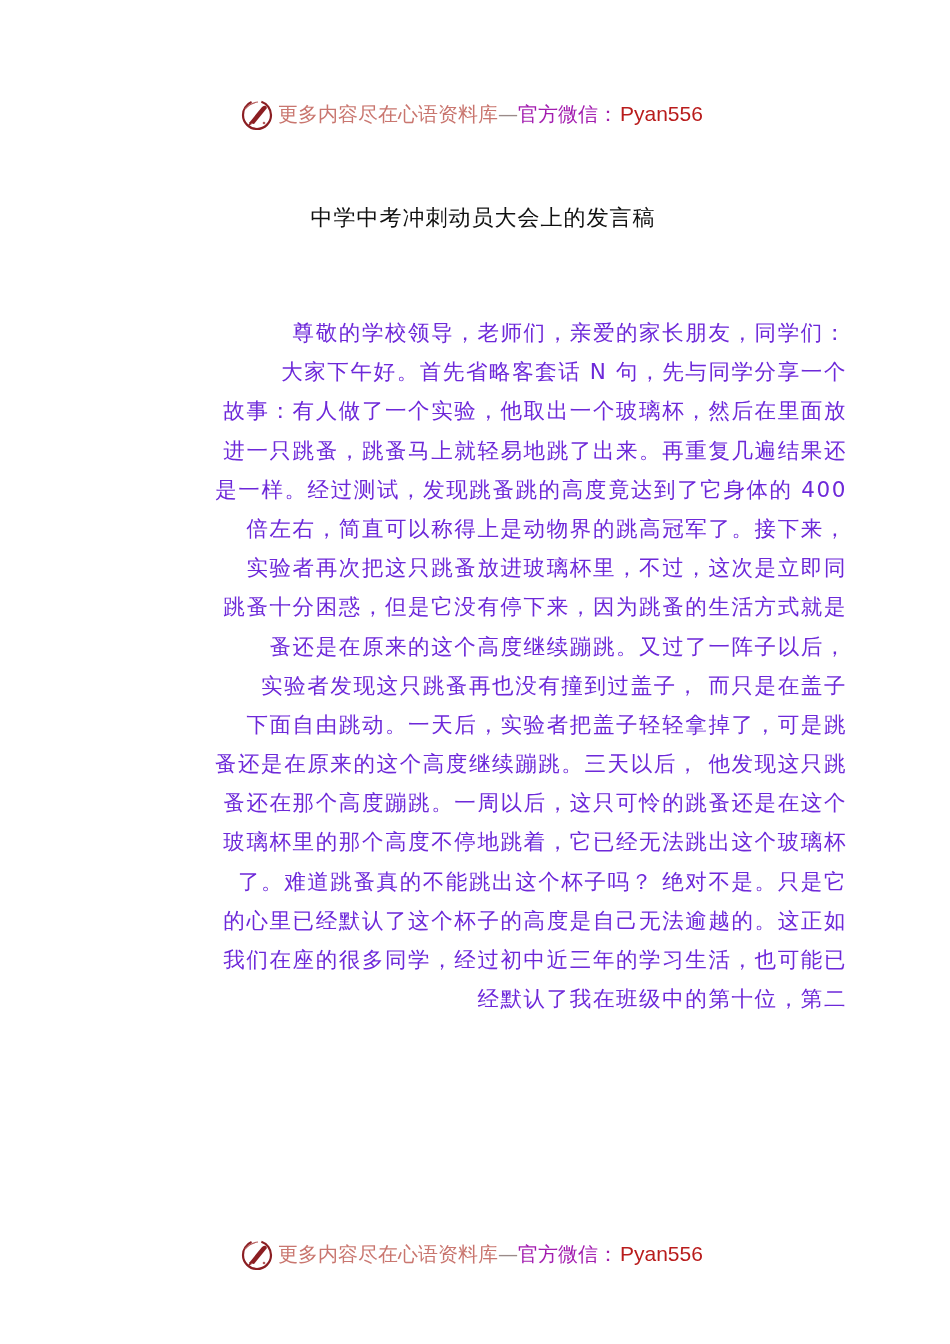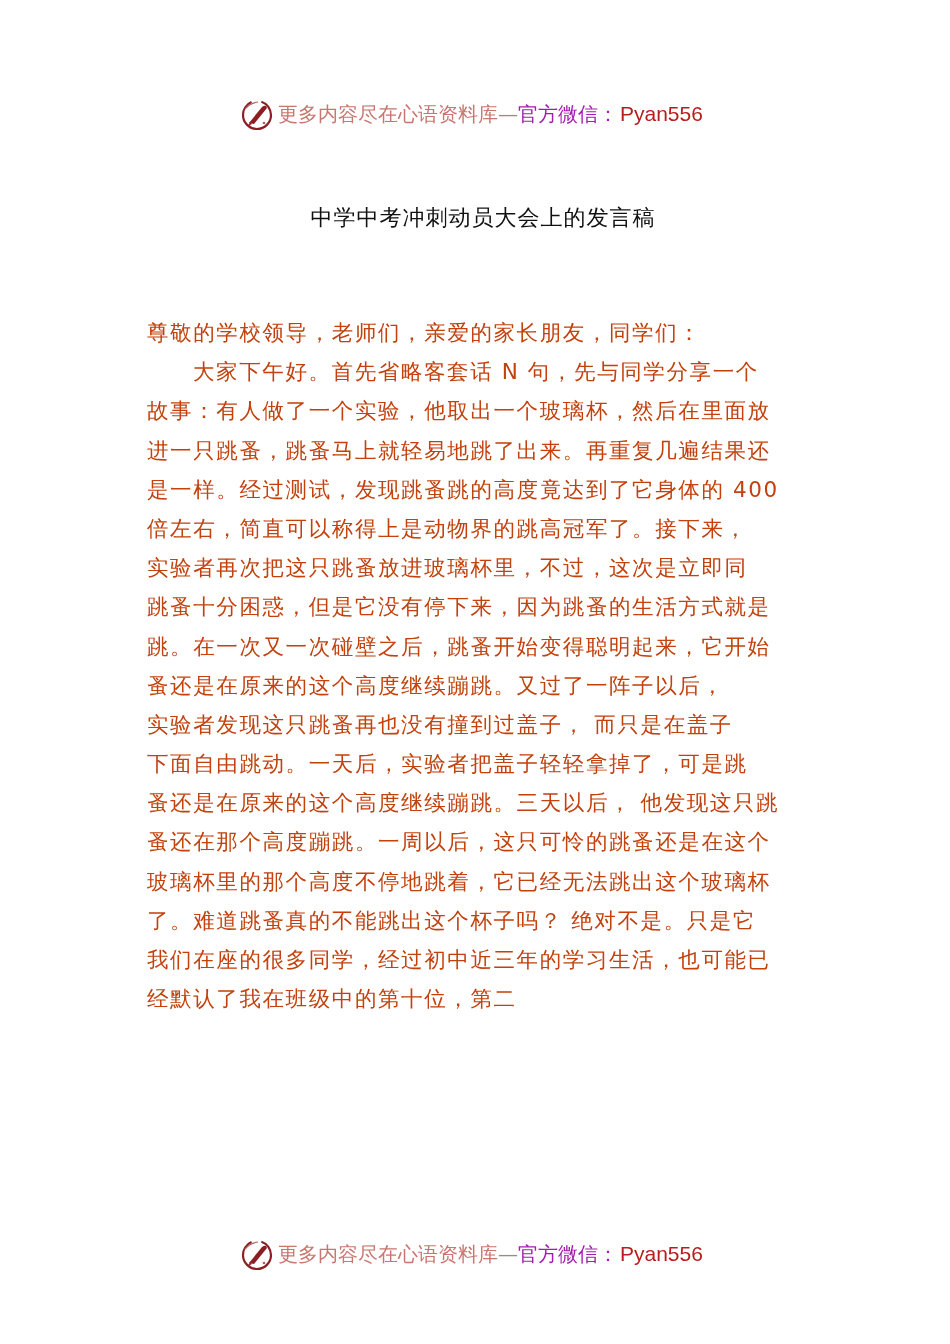--- a/index.html
+++ b/index.html
@@ -12,21 +12,21 @@
   .banner .logo { width: 34px; height: 34px; margin-right: 4px; flex: 0 0 auto; }
   .banner .red { color: #c9766f; font-size: 20px; font-family: Liberation Sans, sans-serif; letter-spacing: 0px; }
   .banner .dash { color: #9a8b89; font-size: 20px; }
   .banner .gray { color: #a21caf; font-size: 20px; font-family: "DejaVu Serif", serif; }
   .banner .id { color: #b91c1c; font-size: 21px; font-family: "Liberation Sans", sans-serif; margin-left: 2px; }
   .title { position: absolute; top: 203px; left: 8px; width: 950px; text-align: center;
            font-size: 22px; font-family: "DejaVu Sans", sans-serif; font-weight: normal;
            color: #111; letter-spacing: 1px; }
   .body-text { position: absolute; top: 313px; left: 147px; width: 700px; }
   .line { height: 39.2px; line-height: 39.2px; font-size: 21.5px; white-space: nowrap;
-          font-family: "DejaVu Sans", sans-serif; letter-spacing: 1.6px; color: #c2410c; }
+          font-family: "DejaVu Sans", sans-serif; letter-spacing: 1.6px; color: #6d28d9; text-align: right; }
   .line.indent { padding-left: 46px; }
 </style>
 </head>
 <body>
 
 <div class="banner top">
   <span class="logo">
     <svg width="34" height="34" viewBox="0 0 34 34">
       <circle cx="17" cy="18" r="14" fill="none" stroke="#8b1e22" stroke-width="2.2" stroke-dasharray="60 10"></circle>
       <path d="M9 26 L22 10 Q26 7 27 11 L14 27 Z" fill="#8b1e22"></path>
@@ -45,28 +45,28 @@
 
 <div class="body-text">
   <div class="line">尊敬的学校领导，老师们，亲爱的家长朋友，同学们：</div>
   <div class="line indent">大家下午好。首先省略客套话 N 句，先与同学分享一个</div>
   <div class="line">故事：有人做了一个实验，他取出一个玻璃杯，然后在里面放</div>
   <div class="line">进一只跳蚤，跳蚤马上就轻易地跳了出来。再重复几遍结果还</div>
   <div class="line">是一样。经过测试，发现跳蚤跳的高度竟达到了它身体的 400</div>
   <div class="line">倍左右，简直可以称得上是动物界的跳高冠军了。接下来，</div>
   <div class="line">实验者再次把这只跳蚤放进玻璃杯里，不过，这次是立即同</div>
   <div class="line">跳蚤十分困惑，但是它没有停下来，因为跳蚤的生活方式就是</div>
-  <div class="line">跳。在一次又一次碰壁之后，跳蚤开始变得聪明起来，它开始</div>
   <div class="line">蚤还是在原来的这个高度继续蹦跳。又过了一阵子以后，</div>
   <div class="line">实验者发现这只跳蚤再也没有撞到过盖子， 而只是在盖子</div>
   <div class="line">下面自由跳动。一天后，实验者把盖子轻轻拿掉了，可是跳</div>
   <div class="line">蚤还是在原来的这个高度继续蹦跳。三天以后， 他发现这只跳</div>
   <div class="line">蚤还在那个高度蹦跳。一周以后，这只可怜的跳蚤还是在这个</div>
   <div class="line">玻璃杯里的那个高度不停地跳着，它已经无法跳出这个玻璃杯</div>
   <div class="line">了。难道跳蚤真的不能跳出这个杯子吗？ 绝对不是。只是它</div>
+  <div class="line">的心里已经默认了这个杯子的高度是自己无法逾越的。这正如</div>
   <div class="line">我们在座的很多同学，经过初中近三年的学习生活，也可能已</div>
   <div class="line">经默认了我在班级中的第十位，第二</div>
 </div>
 
 <div class="banner bottom">
   <span class="logo">
     <svg width="34" height="34" viewBox="0 0 34 34">
       <circle cx="17" cy="18" r="14" fill="none" stroke="#8b1e22" stroke-width="2.2" stroke-dasharray="60 10"></circle>
       <path d="M9 26 L22 10 Q26 7 27 11 L14 27 Z" fill="#8b1e22"></path>
       <path d="M10 25 L8 29 L12 27 Z" fill="#8b1e22"></path>

